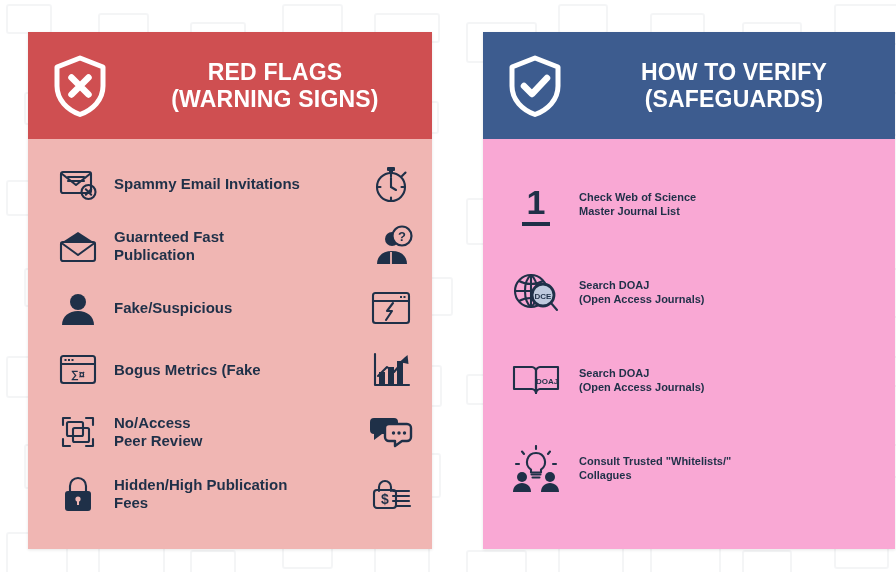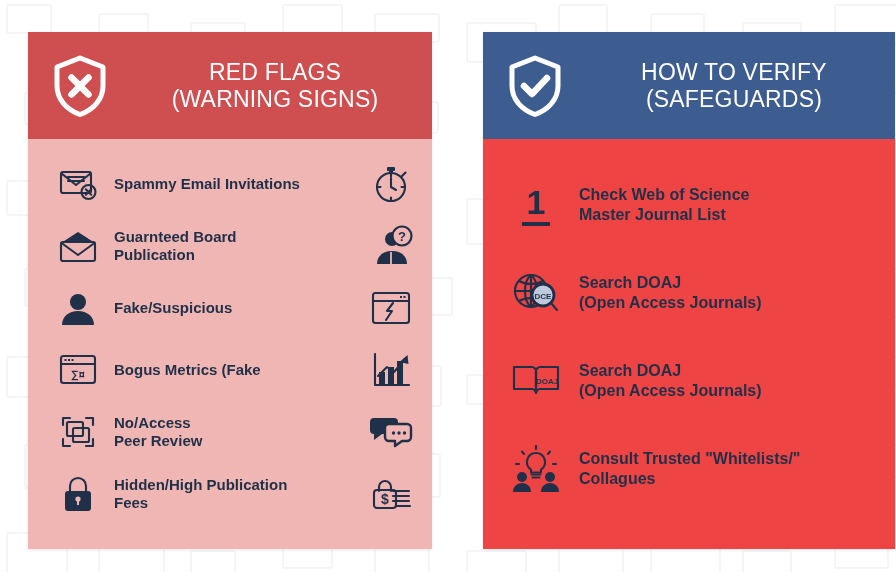--- a/index.html
+++ b/index.html
@@ -42,42 +42,42 @@
   #panel-red {
     left: 28px;
     width: 404px;
     height: 517px;
     background: #f0b6b3;
   }
   #panel-blue {
     left: 483px;
     width: 412px;
     height: 517px;
-    background: #ef4444;
+    background: #f9a8d4;
   }
 
   .panel-header {
     height: 107px;
     display: flex;
     align-items: center;
     padding-left: 24px;
     box-sizing: border-box;
   }
   #panel-red .panel-header  { background: #cf4f51; }
   #panel-blue .panel-header { background: #3d5c8f; }
 
   .header-shield {
     flex: 0 0 auto;
     width: 56px;
     height: 62px;
     margin-right: 14px;
   }
   .header-title {
     color: #ffffff;
-    font-weight: normal;
+    font-weight: bold;
     font-size: 23px;
     line-height: 1.16;
     letter-spacing: 0.2px;
     text-align: center;
     flex: 1 1 auto;
     padding-right: 4px;
   }
   .header-title .l2 { display: block; }
 
   .panel-body {
@@ -128,21 +128,21 @@
     height: 48px;
     display: flex;
     align-items: center;
     justify-content: center;
     margin-right: 14px;
   }
   .row-blue .lbl {
     flex: 1 1 auto;
     color: #1f3048;
     font-weight: bold;
-    font-size: 16px;
+    font-size: 11px;
     line-height: 1.24;
   }
   .step-num {
     font-size: 34px;
     font-weight: bold;
     color: #1f3048;
     line-height: 1;
     border-bottom: 4px solid #1f3048;
     padding: 0 5px 3px 5px;
   }
@@ -273,21 +273,21 @@
 
       <div class="row-red">
         <span class="ic-left">
           <svg viewBox="0 0 40 34" width="40" height="34">
             <path class="ink" d="M20 3 L37 14 H3 Z"></path>
             <rect class="inkst" x="3" y="13" width="34" height="19" rx="2"></rect>
             <path class="inkst" d="M3.5 14 L20 26 L36.5 14"></path>
           </svg>
         </span>
         <div class="lbl">
-          <div>Guarnteed Board</div>
+          <div>Guarnteed Fast</div>
           <div>Publication</div>
         </div>
         <span class="ic-right">
           <svg viewBox="0 0 44 42" width="44" height="42">
             <path class="ink" d="M16 14 a7 7 0 1 1 14 0 a7 7 0 0 1 -14 0 Z"></path>
             <path class="ink" d="M8 39 c0-8 6-13 15-13 c9 0 15 5 15 13 Z"></path>
             <path d="M22 27 L22 39" stroke="#f0b6b3" stroke-width="1.8" fill="none"></path>
             <circle cx="33" cy="11" r="9.5" fill="#f0b6b3" stroke="#1f3048" stroke-width="2.2"></circle>
             <text x="33" y="16" font-family="Liberation Sans, sans-serif" font-size="13" font-weight="bold" fill="#1f3048" text-anchor="middle">?</text>
           </svg>

